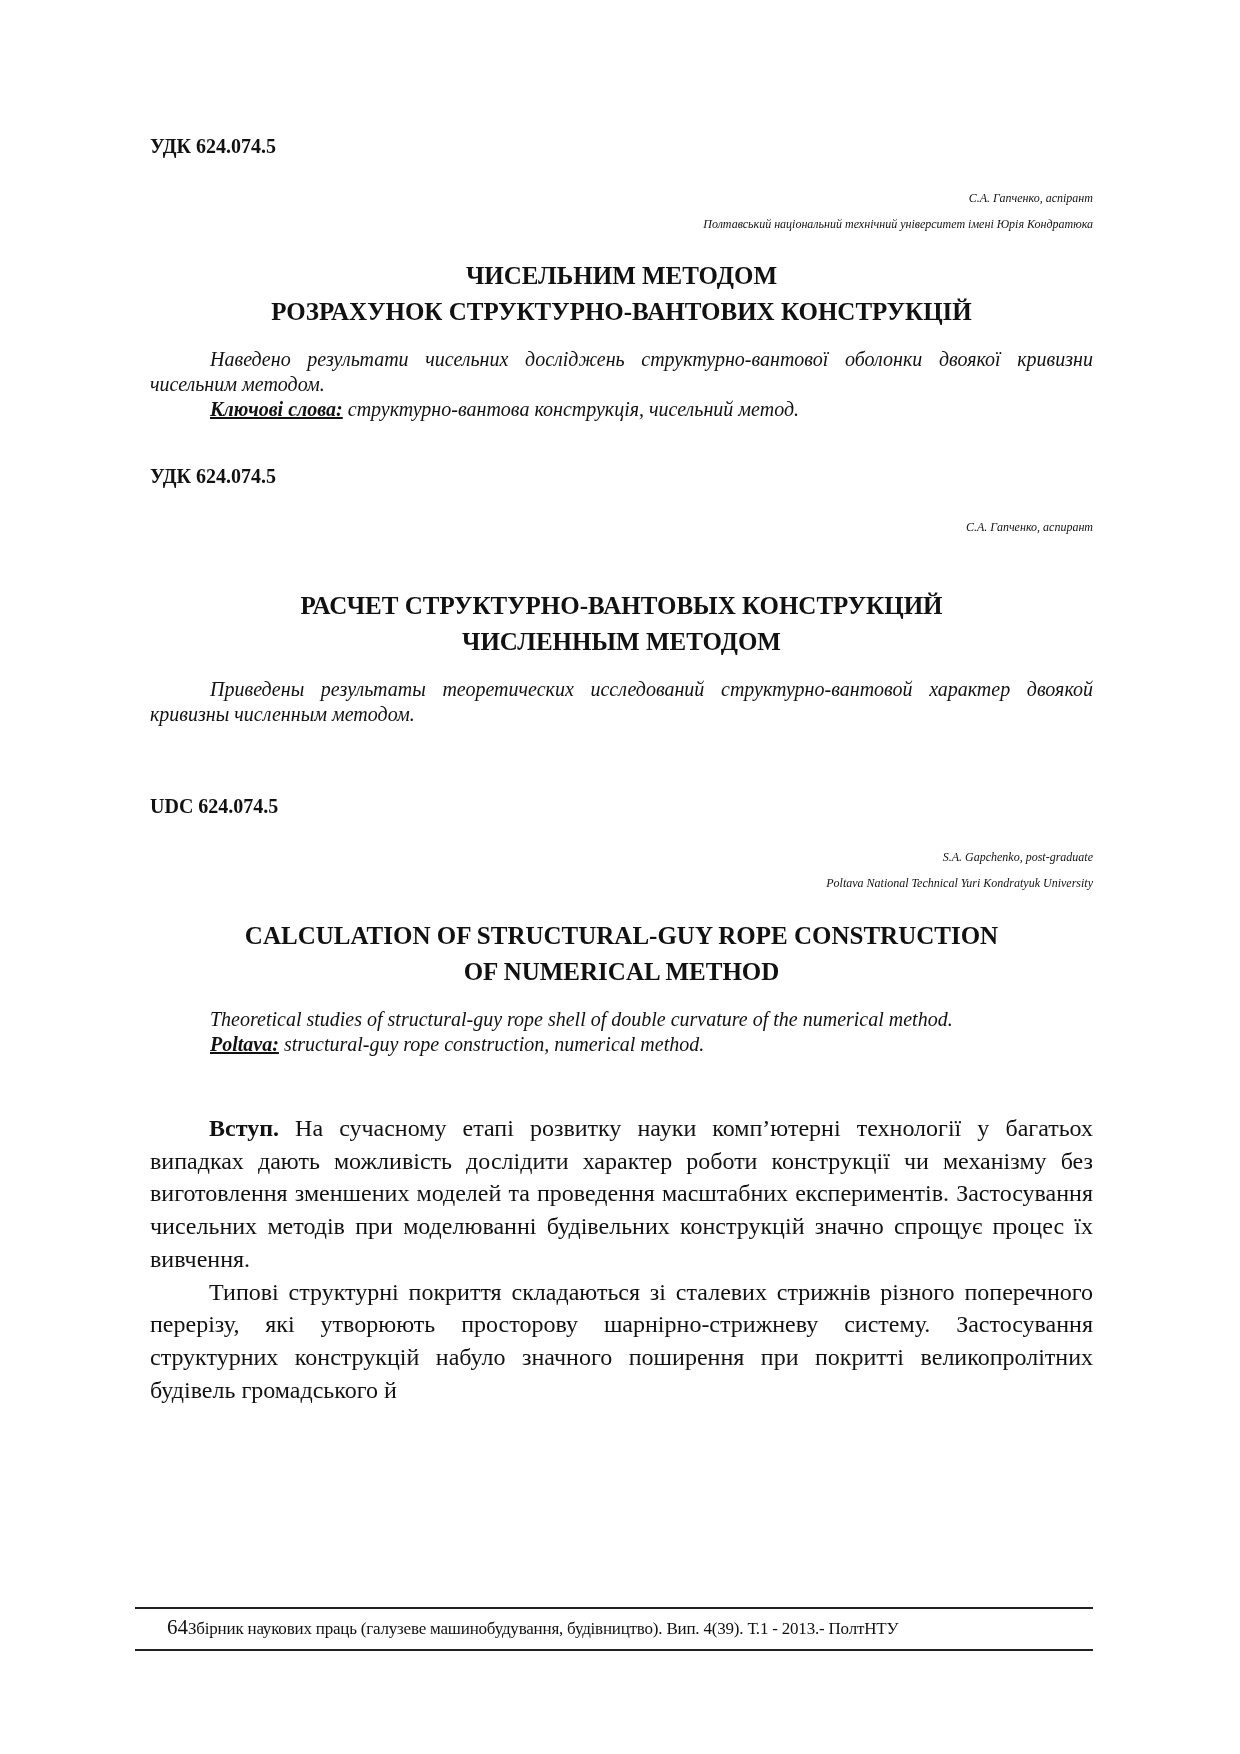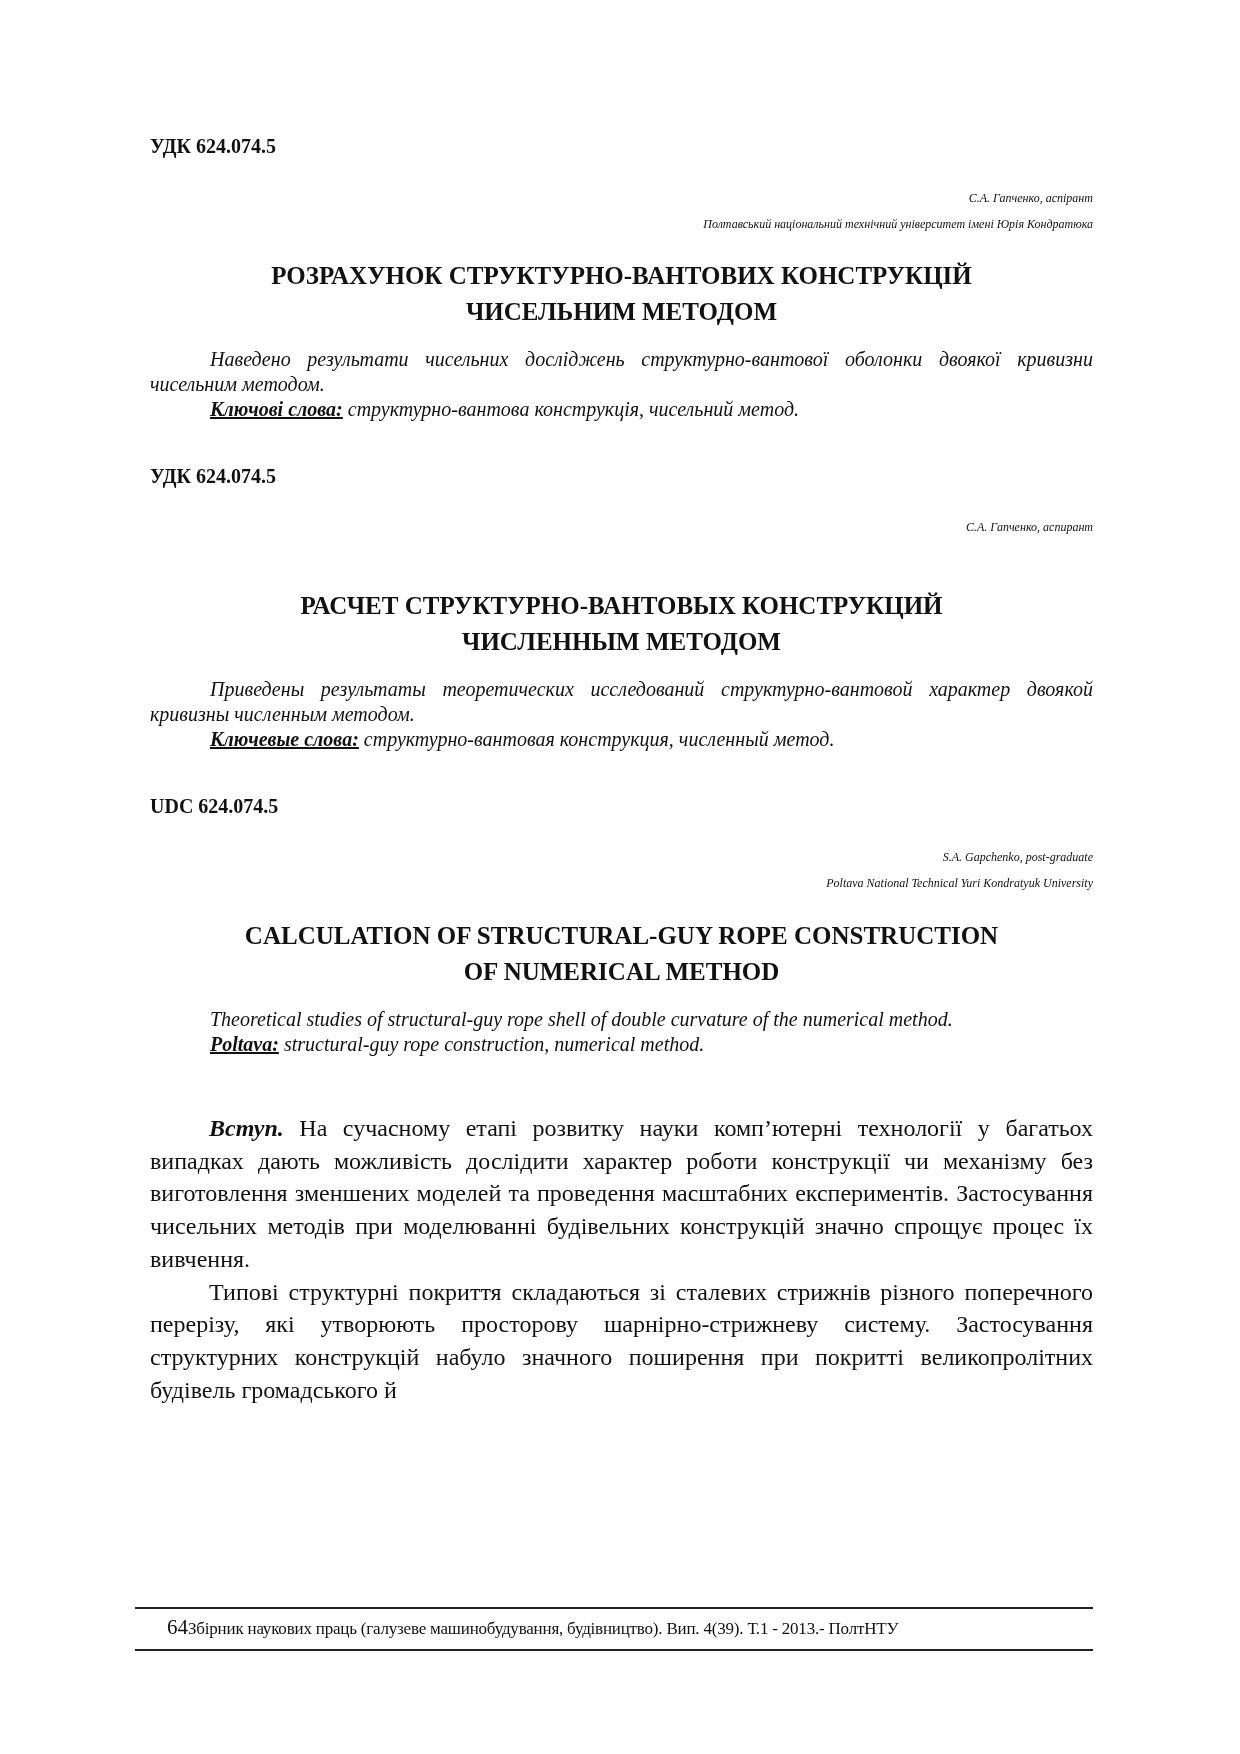--- a/index.html
+++ b/index.html
@@ -8,54 +8,53 @@
     .abs { position: absolute; }
     .udk { left: 150px; font-size: 20px; font-weight: bold; line-height: 24px; }
     .author { right: 147px; text-align: right; font-size: 12px; font-style: italic; line-height: 26px; }
     .title { left: 150px; width: 943px; text-align: center; font-size: 25px; font-weight: bold; line-height: 36px; }
     .abstract { left: 150px; width: 943px; font-size: 20px; font-style: italic; line-height: 25px; text-align: justify; }
     .abstract p { margin: 0; text-indent: 60px; }
     .abstract p.kw { text-align: left; }
     .kw-label { font-weight: bold; text-decoration: underline; }
     .body-text { left: 150px; width: 943px; font-size: 24px; line-height: 32.7px; text-align: justify; }
     .body-text p { margin: 0; text-indent: 59px; }
-    .lead { font-weight: bold; font-style: italic; }
+    .lead { font-weight: bold; }
     .rule { left: 135px; width: 958px; height: 1.5px; background: #222222; }
     .footer { left: 135px; width: 958px; top: 1616px; font-size: 17px; line-height: 22px; display: flex; align-items: baseline; }
     .page-num { width: 53px; text-align: right; font-size: 21px; }
     .journal { letter-spacing: -0.2px; }
   </style>
 </head>
 <body>
 
 <div class="abs udk" style="top:134px;">УДК 624.074.5</div>
 <div class="abs author" style="top:185px;">
   <div>С.А. Гапченко, аспірант</div>
   <div>Полтавський національний технічний університет імені Юрія Кондратюка</div>
 </div>
 <div class="abs title" style="top:258px;">
+  <div>ЧИСЕЛЬНИМ МЕТОДОМ</div>
   <div>РОЗРАХУНОК СТРУКТУРНО-ВАНТОВИХ КОНСТРУКЦІЙ</div>
-  <div>ЧИСЕЛЬНИМ МЕТОДОМ</div>
 </div>
 <div class="abs abstract" style="top:347px;">
   <p>Наведено результати чисельних досліджень структурно-вантової оболонки двоякої кривизни чисельним методом.</p>
   <p class="kw"><span class="kw-label">Ключові слова:</span><span> структурно-вантова конструкція, чисельний метод.</span></p>
 </div>
 
 <div class="abs udk" style="top:464px;">УДК 624.074.5</div>
 <div class="abs author" style="top:514px;">
   <div>С.А. Гапченко, аспирант</div>
 </div>
 <div class="abs title" style="top:588px;">
   <div>РАСЧЕТ СТРУКТУРНО-ВАНТОВЫХ КОНСТРУКЦИЙ</div>
   <div>ЧИСЛЕННЫМ МЕТОДОМ</div>
 </div>
 <div class="abs abstract" style="top:677px;">
   <p>Приведены результаты теоретических исследований структурно-вантовой характер двоякой кривизны численным методом.</p>
-  <p class="kw"><span class="kw-label">Ключевые слова:</span><span> структурно-вантовая конструкция, численный метод.</span></p>
 </div>
 
 <div class="abs udk" style="top:794px;">UDC 624.074.5</div>
 <div class="abs author" style="top:844px;">
   <div>S.A. Gapchenko, post-graduate</div>
   <div>Poltava National Technical Yuri Kondratyuk University</div>
 </div>
 <div class="abs title" style="top:918px;">
   <div>CALCULATION OF STRUCTURAL-GUY ROPE CONSTRUCTION</div>
   <div>OF NUMERICAL METHOD</div>

